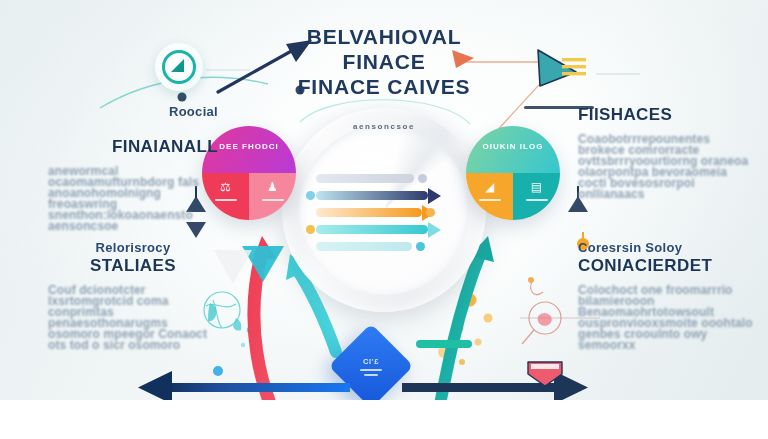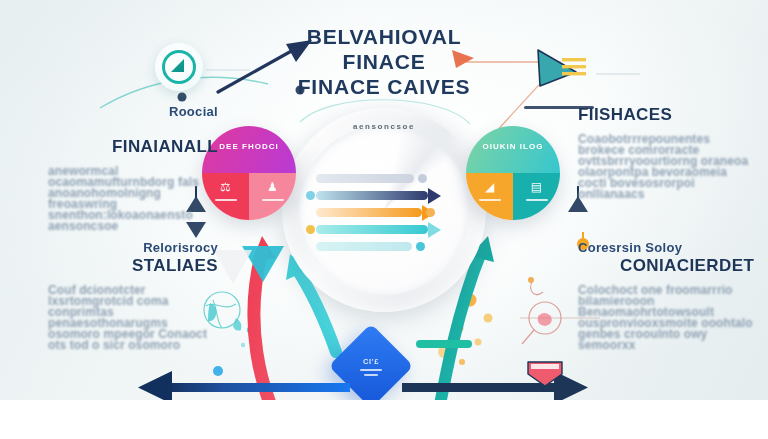--- a/index.html
+++ b/index.html
@@ -42,21 +42,21 @@
   }
   .block .body{
     margin-top:10px;color:#8fa2b4;font-size:12px;line-height:11px;
     filter:blur(.85px);letter-spacing:.1px;font-weight:bold;
   }
   .block.tl{left:48px;top:104px;}
   .block.tl .kicker,.block.tl .head{text-align:right;}
   .block.tl{width:170px;}
   .block.tr{left:578px;top:104px;width:172px;}
   .block.bl{left:48px;top:240px;width:170px;}
-  .block.bl .kicker,.block.bl .head{text-align:right;}
+  .block.bl .kicker,.block.bl .head{text-align:center;}
   .block.br{left:578px;top:240px;width:176px;}
 
   
   .hub{
     position:absolute;left:282px;top:108px;width:204px;height:204px;z-index:20;
   }
   .hub .ring{
     position:absolute;inset:0;border-radius:50%;
     background:conic-gradient(from -42deg,#fbfbfc 0deg,#f3f4f6 52deg,#e9ebee 96deg,#f6f7f8 150deg,#eceef1 210deg,#f8f9fa 268deg,#eceef0 320deg,#fbfbfc 360deg);
     box-shadow:0 6px 20px rgba(90,110,130,.18), inset 0 0 14px rgba(255,255,255,.9);
@@ -369,21 +369,21 @@
   </div>
 
   <div class="block bl">
     <div class="kicker" style="color: rgb(43, 74, 117);">Relorisrocy</div>
     <div class="head" style="color: rgb(29, 53, 87);">STALIAES</div>
     <div class="body">Couf dcionotcter lxsrtomgrotcid coma conprimtas penaesothonarugms osomoro mpeegor Conaoct ots tod o sicr osomoro</div>
   </div>
 
   <div class="block br">
     <div class="kicker" style="color: rgb(43, 74, 117);">Coresrsin Soloy</div>
-    <div class="head" style="color: rgb(29, 53, 87); margin-left: 42px;">CONIACIERDET</div>
+    <div class="head" style="color: rgb(29, 53, 87);">CONIACIERDET</div>
     <div class="body">Colochoct one froomarrrio bilamierooon Benaomaohrtotowsoult ouspronviooxsmoite ooohtalo genbes crooulnto owy semoorxx</div>
   </div>
 
   <svg class="svgl svgtop" viewBox="0 0 768 439">
     <polygon points="196,196 206,212 186,212" fill="#1d3557" opacity=".9"></polygon>
     <polygon points="578,196 588,212 568,212" fill="#1d3557" opacity=".9"></polygon>
     <polygon points="196,238 186,222 206,222" fill="#1d3557" opacity=".9"></polygon>
     <circle cx="583" cy="244" r="6" fill="#f5a623"></circle>
     <line x1="583" y1="232" x2="583" y2="244" stroke="#f5a623" stroke-width="2"></line>
     <line x1="196" y1="186" x2="196" y2="198" stroke="#1d3557" stroke-width="2"></line>

